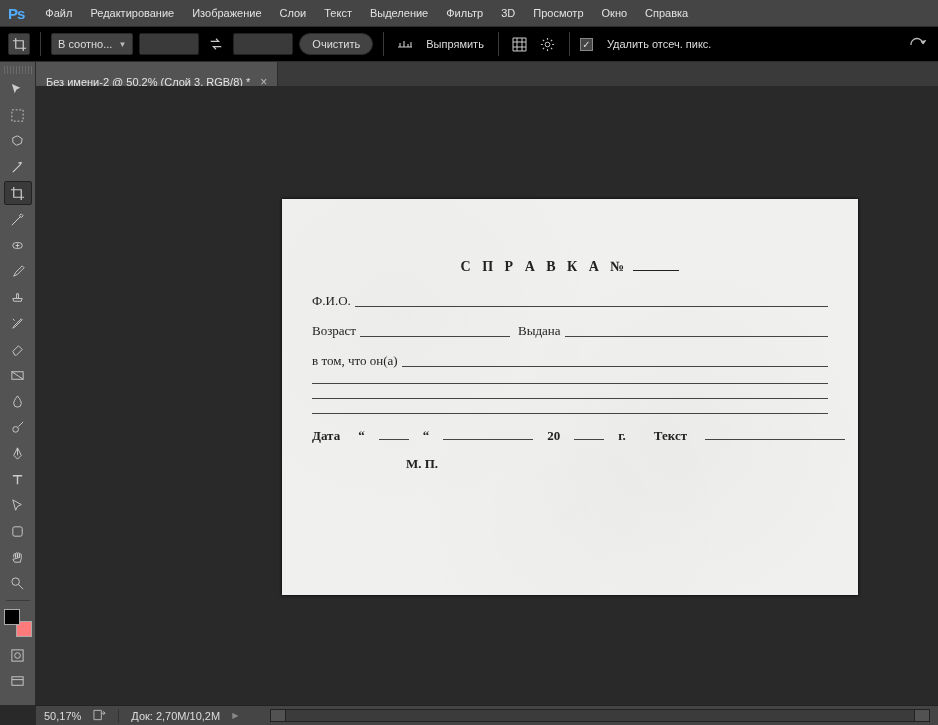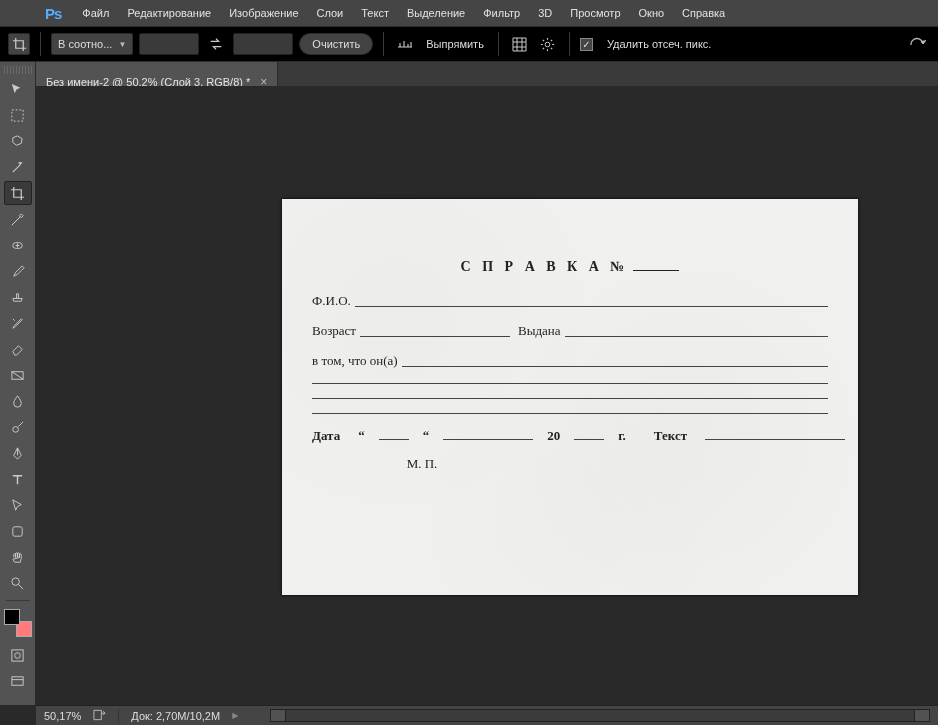--- a/index.html
+++ b/index.html
@@ -12,21 +12,20 @@
   }
   
   .menubar {
     height: 26px; background: #454545;
     display: flex; align-items: center; padding-left: 8px;
   }
   .ps-logo {
     font-family: Arial, sans-serif; font-weight: bold;
     font-size: 15px; color: #53adff; margin-right: 12px;
     letter-spacing: -1px;
-    margin-left: 37px;
   }
   .menu-item {
     padding: 0 9px; height: 26px; line-height: 26px;
     color: #e2e2e2; cursor: default;
   }
 
   
   .optionsbar {
     height: 36px; background: #000000;
     border-top: 1px solid #2d2d2d; border-bottom: 1px solid #2d2d2d;
@@ -116,21 +115,21 @@
     letter-spacing:4px; margin-bottom:18px;
   }
   .doc-title .numline{display:inline-block;width:46px;border-bottom:1px solid #222;vertical-align:baseline;margin-left:5px;}
   .doc-line{ font-size:13px; font-weight:normal; display:flex; align-items:center; margin-bottom:14px;}
   .uline{flex:1;border-bottom:1px solid #444;height:12px;}
   .doc-label{white-space:nowrap;margin-right:4px;}
   .doc-hr{border:none;border-bottom:1px solid #444;margin-bottom:14px;}
   .doc-footer{display:flex;gap:14px;align-items:baseline;font-size:13px;font-weight:bold;margin-top:10px;}
   .doc-footer .uline.short{flex:0 0 30px;}
   .doc-footer .uline.med{flex:0 0 90px;}
-  .doc-stamp{text-align:center;font-size:13px;font-weight:normal;margin-top:12px;margin-left:80px;width:60px;}
+  .doc-stamp{text-align:center;font-size:13px;font-weight:bold;margin-top:12px;margin-left:80px;width:60px;}
 
   
   .document::before{
     content:"";position:absolute;inset:0;
     background:
      radial-gradient(circle at 20% 30%,rgba(0,0,0,.015),transparent 40%),
      radial-gradient(circle at 70% 60%,rgba(0,0,0,.018),transparent 40%),
      radial-gradient(circle at 50% 80%,rgba(0,0,0,.012),transparent 40%);
   }
 

